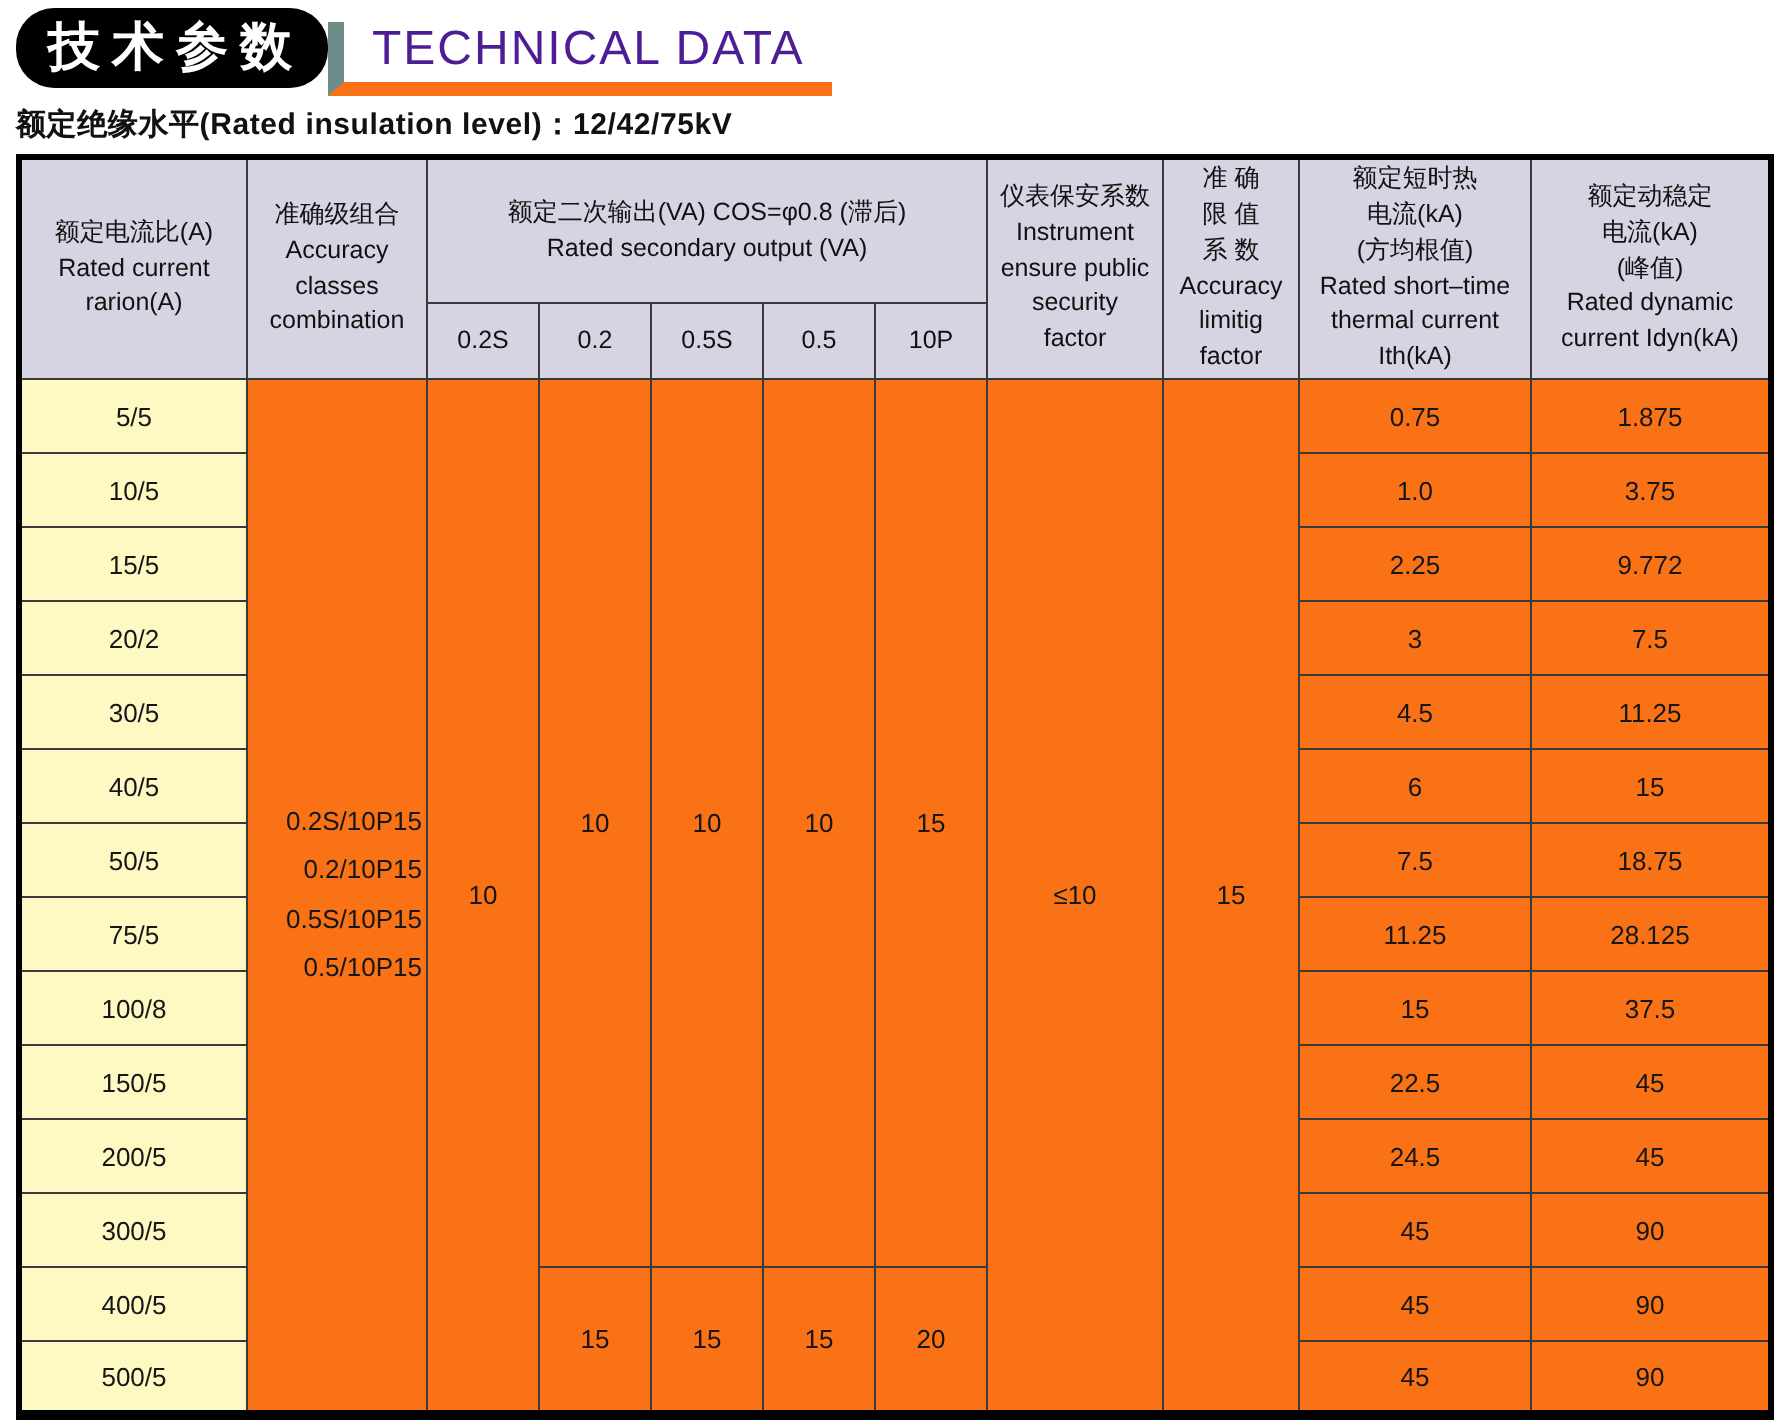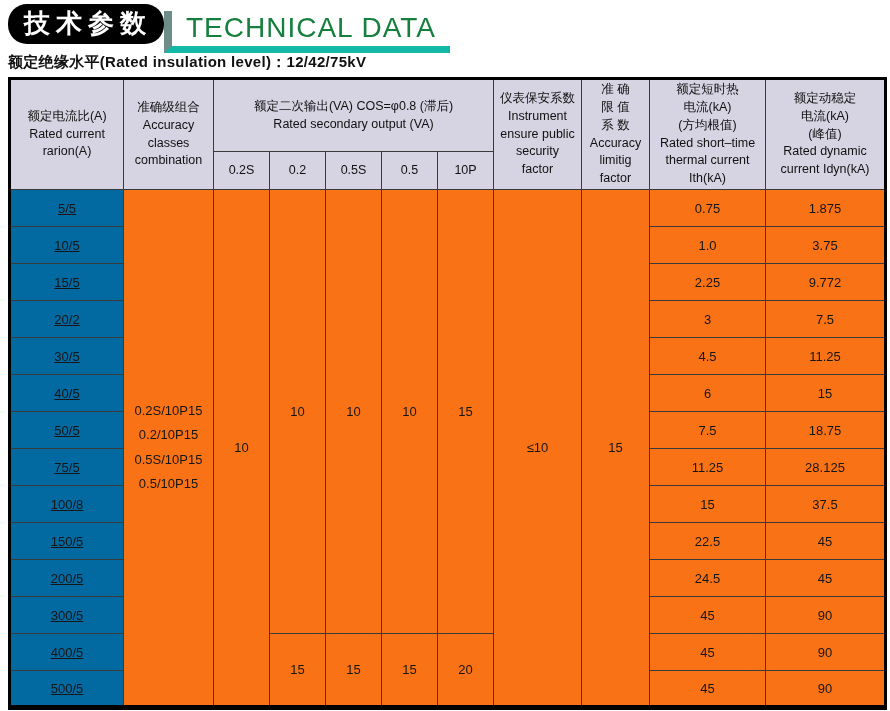--- a/index.html
+++ b/index.html
@@ -21,24 +21,24 @@
     letter-spacing:6px;
     padding:5px 12px 6px 16px;
     line-height:1.1;
     white-space:nowrap;
     border-radius:19px;
   }
   .title-en{
     margin-left:0px;
     margin-top:7px;
     border-left:8px solid #6e8c88;
-    border-bottom:7px solid #14b8a6;
+    border-bottom:7px solid #f97316;
     padding:0px 14px 1px 14px;
-    font-size:28px;
-    color:#15803d;
+    font-size:24px;
+    color:#4c1d95;
     letter-spacing:1px;
     line-height:1.2;
     white-space:nowrap;
   }
   .subtitle{
     font-size:15px;
     font-weight:bold;
     color:#111111;
     margin:3px 0 5px 0;
     letter-spacing:0.3px;
@@ -62,25 +62,25 @@
     overflow:hidden;
   }
   thead th{
     background:#d6d3e2;
     white-space:pre-line;
     font-size:12.5px;
     line-height:1.42;
     color:#111;
   }
   tbody td{background:#f97316;color:#161616;}
-  tbody td.ratio{background:#0369a1;text-decoration:underline;}
+  tbody td.ratio{background:#fef9c3;}
   tbody tr{height:37px;}
   tr.hdr-top{height:73px;}
   tr.hdr-sub{height:38px;}
-  td.combo{white-space:pre-line;line-height:1.85;font-size:13px;}
+  td.combo{white-space:pre-line;line-height:1.85;font-size:13px;text-align:right;}
 </style>
 </head>
 <body>
 
 <div class="page">
 
   <div class="title-row">
     <div class="title-zh">
       <span>技术参数</span>
     </div>

